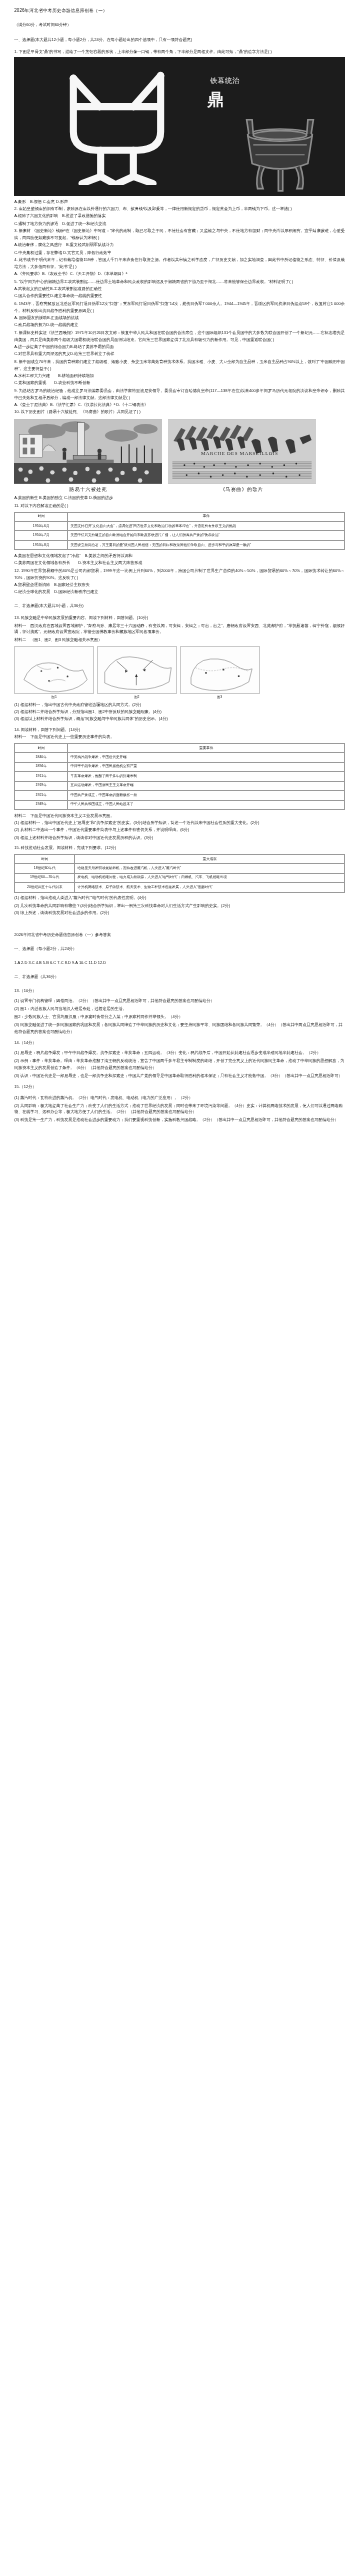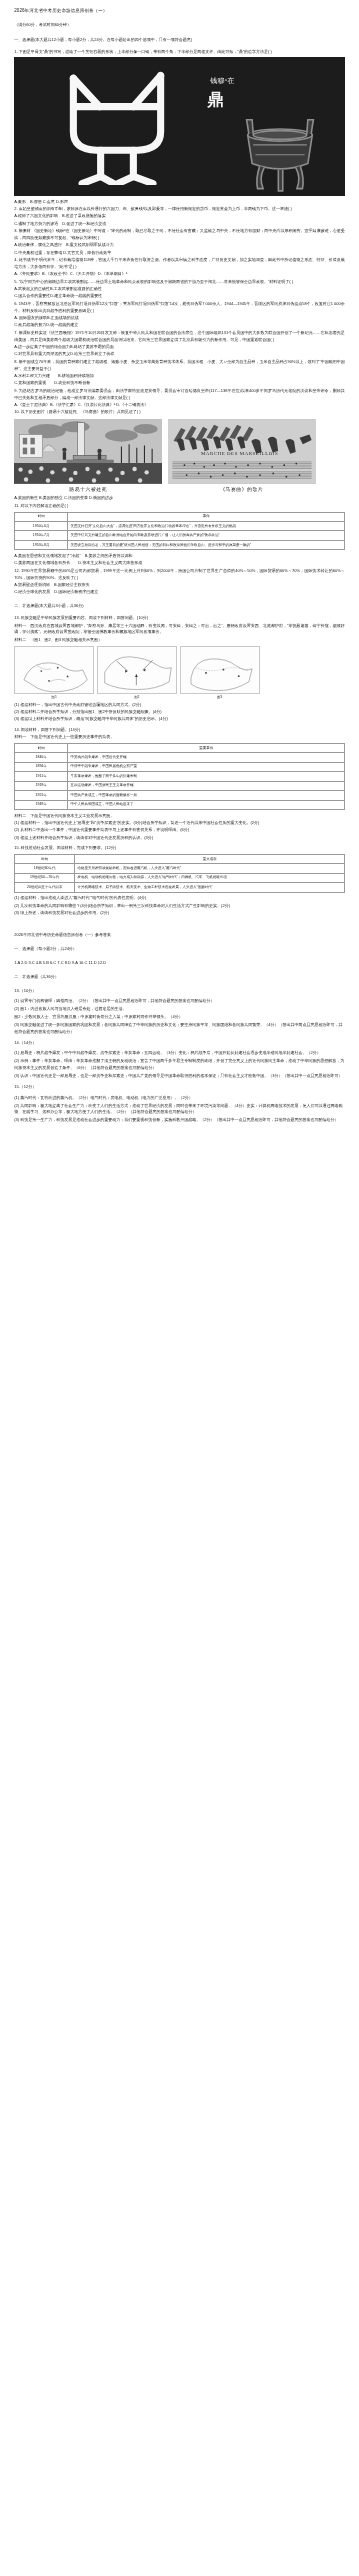--- a/index.html
+++ b/index.html
@@ -65,21 +65,21 @@
   <div class="fig-ding">
     <svg class="ding-glyph" viewBox="0 0 220 215">
       <g fill="none" stroke="#f7f7f7" stroke-width="13" stroke-linecap="round" stroke-linejoin="round">
         <path d="M30 20 L30 118 Q30 150 72 152 L148 152 Q190 150 190 118 L190 15"></path>
         <path d="M30 20 L78 72 M190 15 L140 72"></path>
         <path d="M34 72 L186 72"></path>
         <path d="M80 152 L80 200 M140 152 L140 200"></path>
         <path d="M80 200 L46 213 M80 200 L104 213 M140 200 L112 213 M140 200 L176 213"></path>
       </g>
     </svg>
-    <div class="pinyin">钱穆ᵃ在</div>
+    <div class="pinyin">铁幕统治</div>
     <div class="hanzi">鼎</div>
     <div class="seal">𣂺</div>
     <svg class="vessel" viewBox="0 0 150 150">
       <g fill="none" stroke="#8d8d8d" stroke-width="3">
         <path d="M16 44 L134 44 L126 96 Q75 116 24 96 Z" fill="#3a3a3a"></path>
         <ellipse cx="75" cy="44" rx="59" ry="11" fill="#2c2c2c"></ellipse>
         <ellipse cx="75" cy="44" rx="49" ry="8" fill="#4a4a4a"></ellipse>
         <path d="M18 42 L14 16 L24 16 L26 42" stroke-width="3" fill="#3a3a3a"></path>
         <path d="M132 42 L136 16 L126 16 L124 42" stroke-width="3" fill="#3a3a3a"></path>
         <path d="M26 62 L124 62" stroke-width="2"></path>

